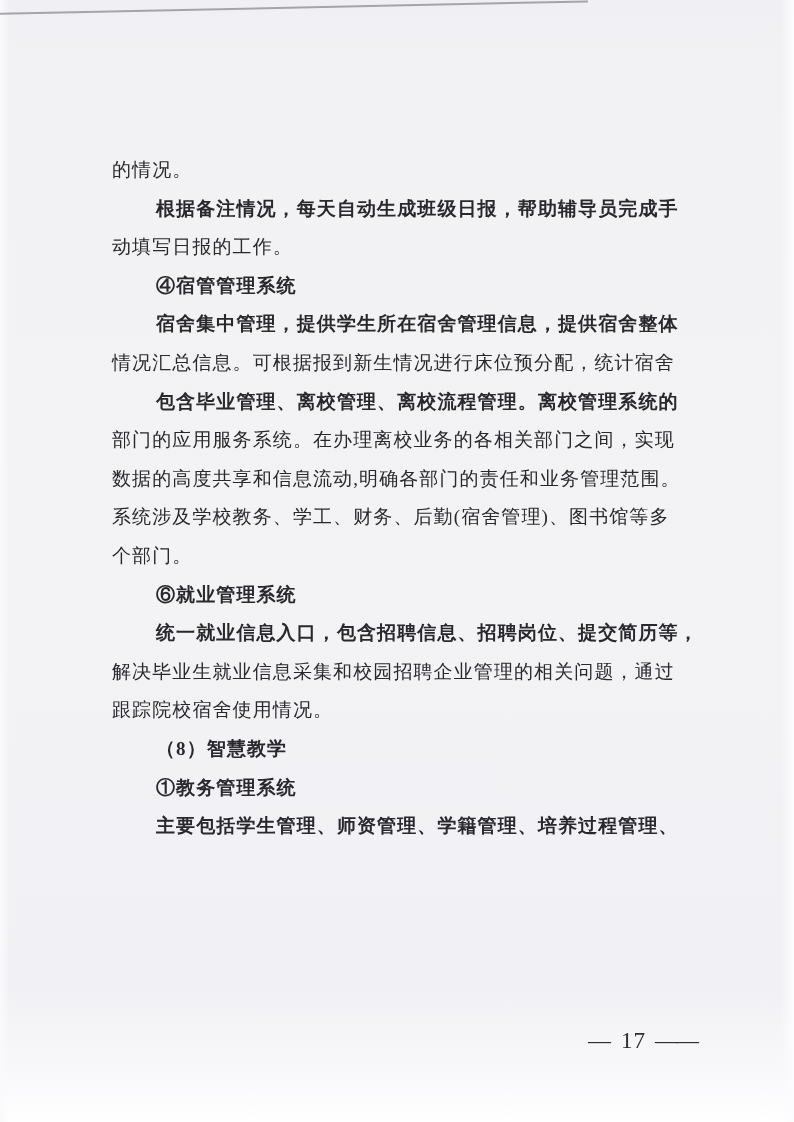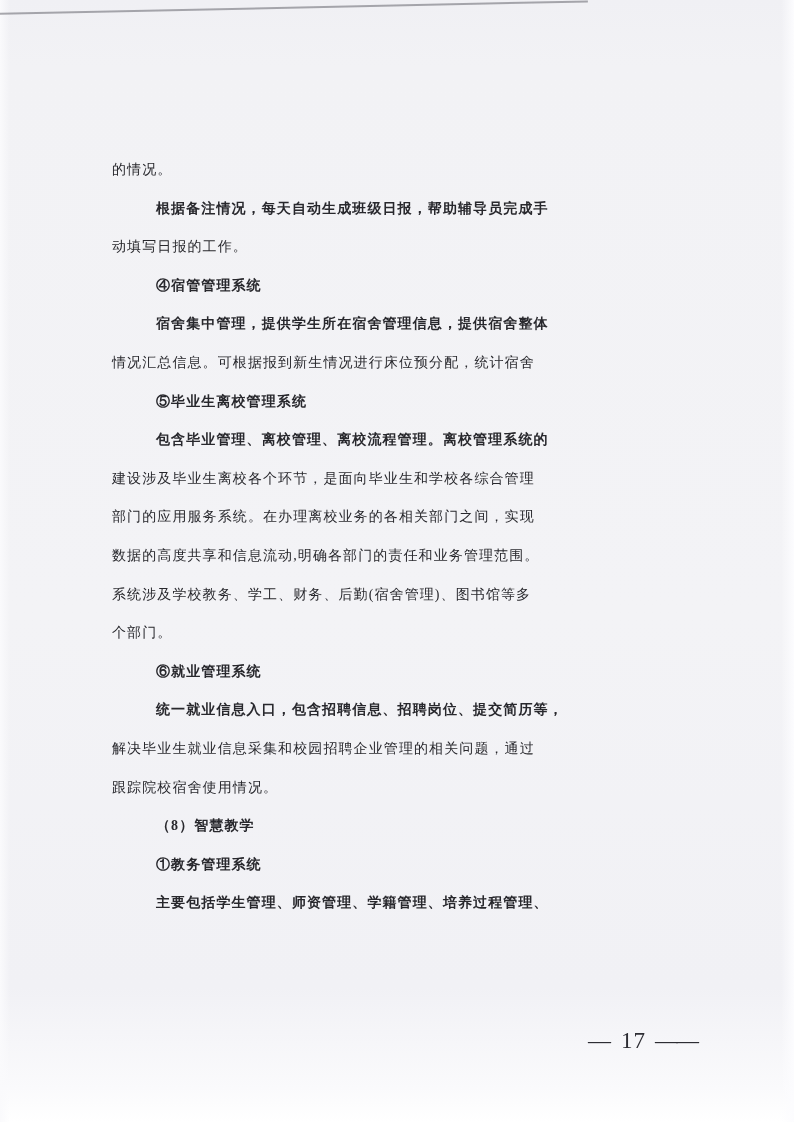--- a/index.html
+++ b/index.html
@@ -41,21 +41,21 @@
     height: 0;
     border-top: 2px solid rgba(70, 70, 80, 0.45);
     transform: rotate(-1.2deg);
     transform-origin: left center;
   }
   .doc-text {
     position: absolute;
     left: 112px;
     top: 151px;
     width: 586px;
-    font-size: 14px;
+    font-size: 19px;
     line-height: 38.6px;
     letter-spacing: 1.1px;
     color: #28282d;
     text-align: left;
   }
   .text-line {
     white-space: nowrap;
     height: 38.6px;
   }
   .text-line.indent {
@@ -83,23 +83,21 @@
   <div class="edge-right"></div>
   <div class="scan-artifact"></div>
 
   <div class="doc-text" id="doc-text">
       <div class="text-line">的情况。</div>
       <div class="text-line indent">根据备注情况，每天自动生成班级日报，帮助辅导员完成手</div>
       <div class="text-line">动填写日报的工作。</div>
       <div class="text-line indent">④宿管管理系统</div>
       <div class="text-line indent">宿舍集中管理，提供学生所在宿舍管理信息，提供宿舍整体</div>
       <div class="text-line">情况汇总信息。可根据报到新生情况进行床位预分配，统计宿舍</div>
-      <div class="text-line indent">⑤毕业生离校管理系统</div>
       <div class="text-line indent">包含毕业管理、离校管理、离校流程管理。离校管理系统的</div>
-      <div class="text-line">建设涉及毕业生离校各个环节，是面向毕业生和学校各综合管理</div>
       <div class="text-line">部门的应用服务系统。在办理离校业务的各相关部门之间，实现</div>
       <div class="text-line">数据的高度共享和信息流动,明确各部门的责任和业务管理范围。</div>
       <div class="text-line">系统涉及学校教务、学工、财务、后勤(宿舍管理)、图书馆等多</div>
       <div class="text-line">个部门。</div>
       <div class="text-line indent">⑥就业管理系统</div>
       <div class="text-line indent">统一就业信息入口，包含招聘信息、招聘岗位、提交简历等，</div>
       <div class="text-line">解决毕业生就业信息采集和校园招聘企业管理的相关问题，通过</div>
       <div class="text-line">跟踪院校宿舍使用情况。</div>
       <div class="text-line indent">（8）智慧教学</div>
       <div class="text-line indent">①教务管理系统</div>

